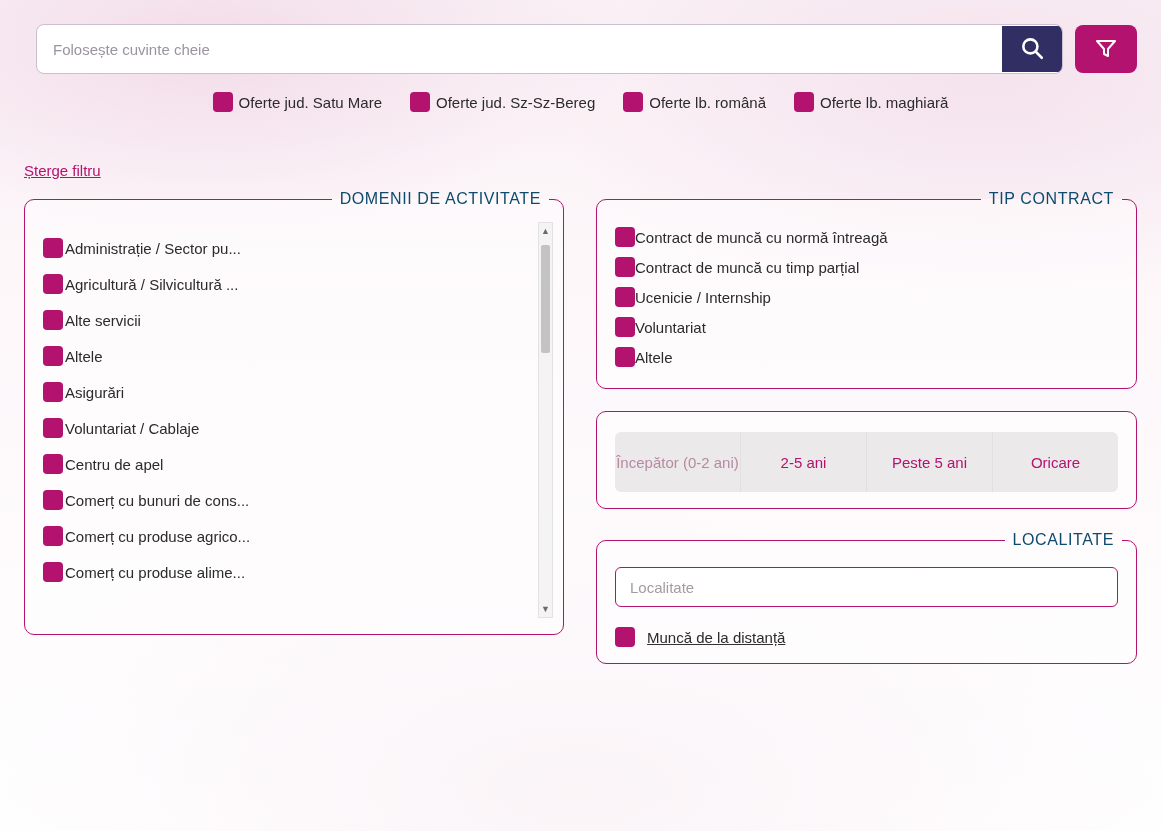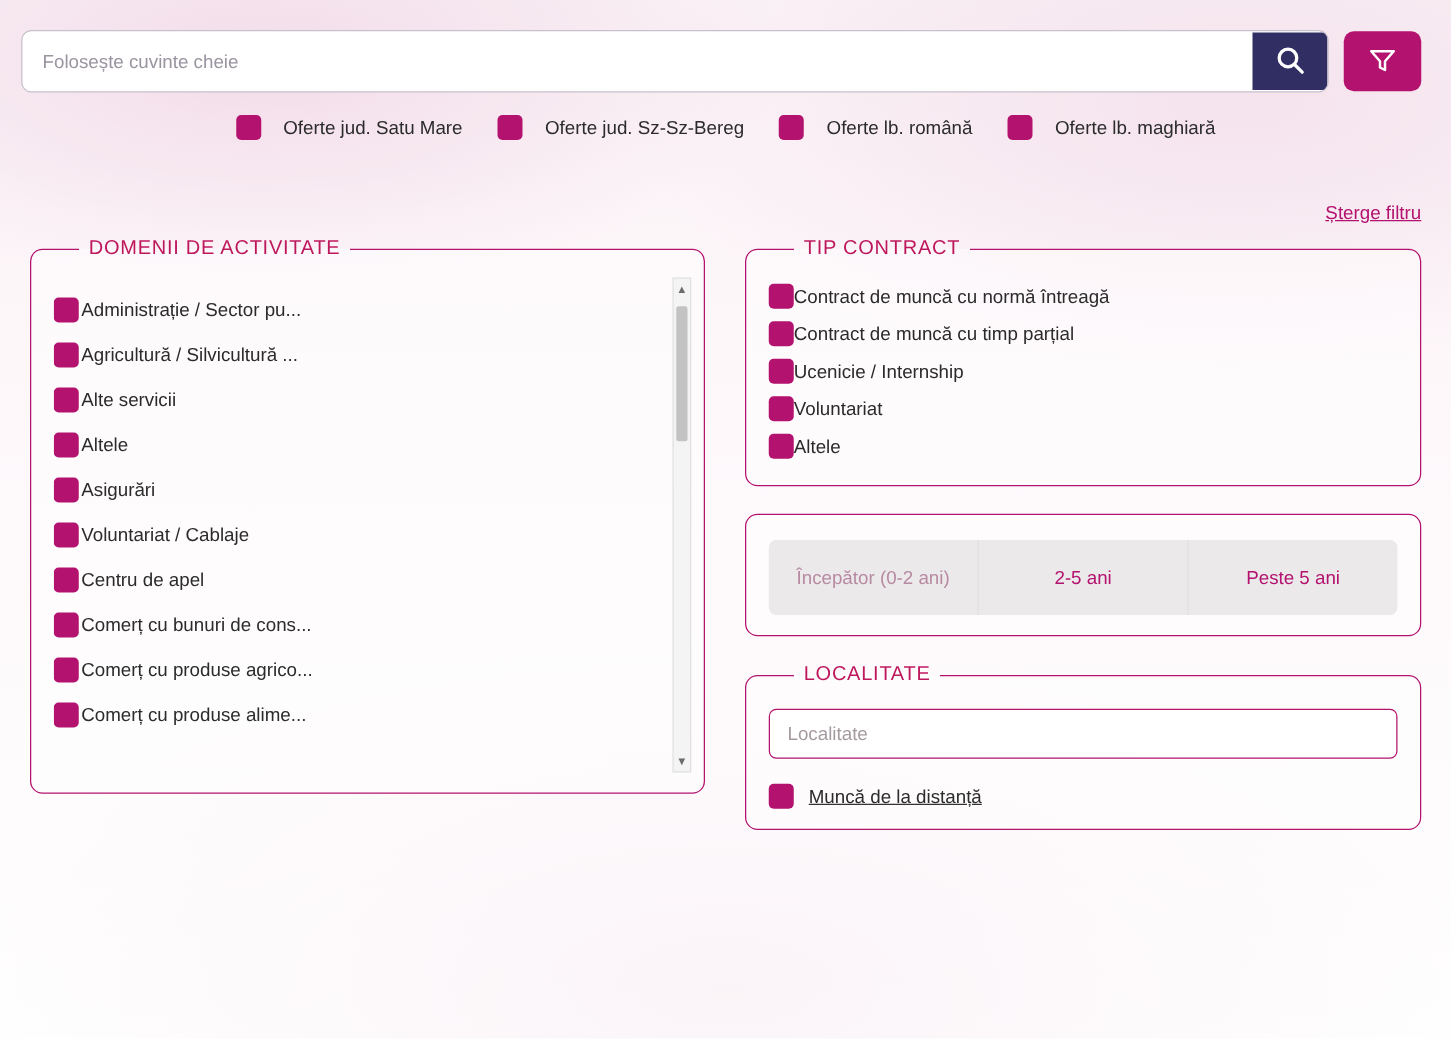--- a/index.html
+++ b/index.html
@@ -24,21 +24,21 @@
       radial-gradient(ellipse 900px 400px at 50% 95%, rgba(250,243,247,0.9), rgba(255,255,255,0) 70%);
     pointer-events: none;
   }
   .content { position: relative; }
 
   
   .searchbar {
     display: flex;
     align-items: center;
     gap: 12px;
-    padding: 24px 24px 0 17px;
+    padding: 24px 24px 0 36px;
   }
   .search-input-wrap {
     flex: 1;
     height: 48px;
     background: #ffffff;
     border: 1px solid #c8c0cc;
     border-radius: 8px;
     display: flex;
     align-items: center;
     overflow: hidden;
@@ -84,39 +84,38 @@
     display: flex;
     justify-content: center;
     align-items: center;
     gap: 28px;
     margin-top: 18px;
     padding-bottom: 6px;
   }
   .quick-item {
     display: flex;
     align-items: center;
-    gap: 18px;
+    gap: 6px;
     cursor: pointer;
   }
   .quick-item .label {
     font-size: 15px;
     color: #2b2b2b;
   }
   .cbox {
     width: 20px;
     height: 20px;
     border-radius: 4px;
     background: #b3126e;
     flex: 0 0 auto;
     display: inline-block;
   }
 
   
   .clear-row {
-    text-align: right;
     padding: 44px 24px 0 24px;
     height: 20px;
     box-sizing: content-box;
   }
   .clear-link {
     font-size: 15px;
     color: #b3126e;
     text-decoration: underline;
     cursor: pointer;
   }
@@ -134,23 +133,24 @@
   fieldset.box {
     border: 1px solid #b3126e;
     border-radius: 10px;
     margin: 0 0 22px 0;
     padding: 14px 18px 16px 18px;
     background: rgba(255,255,255,0.45);
   }
   fieldset.box > legend {
     font-size: 16px;
     letter-spacing: 0.6px;
-    color: #be185d;
+    color: #0c4a6e;
     padding: 0 8px;
-    margin-left: 20px;
+    margin-left: 4px;
+    text-align: right;
   }
 
   
   .domains-body {
     position: relative;
     height: 396px;
     padding-right: 6px;
   }
   .domains-list {
     height: 396px;
@@ -395,20 +395,21 @@
           <span class="cbox"></span>
           <span class="label">Altele</span>
         </div>
       </fieldset>
 
       <fieldset class="box">
         <div class="exp-wrap">
           <div class="exp-opt muted">Începător (0-2 ani)</div>
           <div class="exp-opt">2-5 ani</div>
           <div class="exp-opt">Peste 5 ani</div>
+          <div class="exp-opt">Oricare</div>
         </div>
       </fieldset>
 
       <fieldset class="box">
         <legend>LOCALITATE</legend>
         <input class="loc-input" type="text" placeholder="Localitate" style="">
         <div class="remote-row">
           <span class="cbox"></span>
           <span class="label">Muncă de la distanță</span>
         </div>

